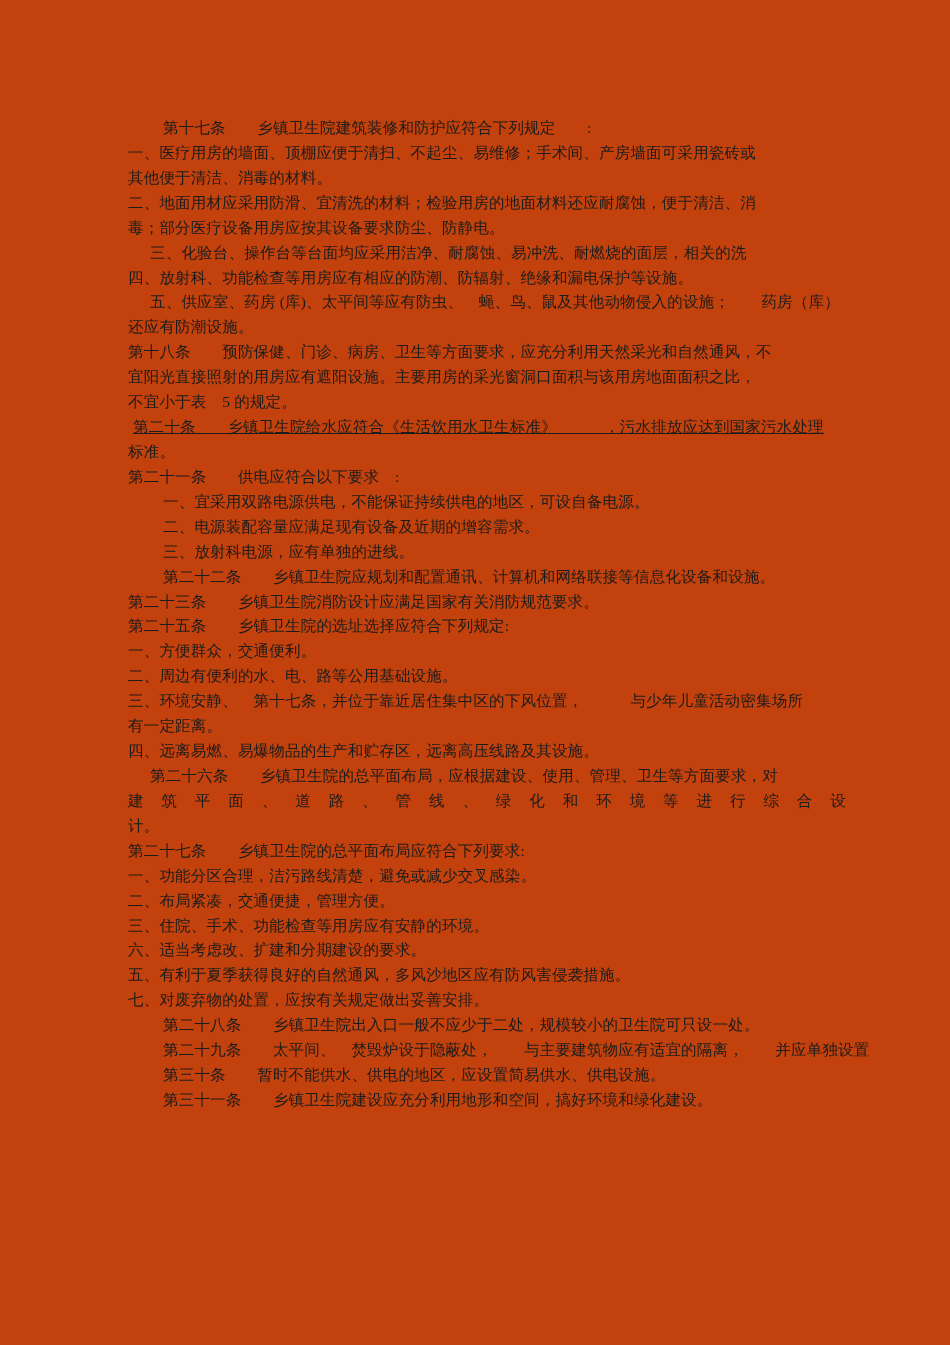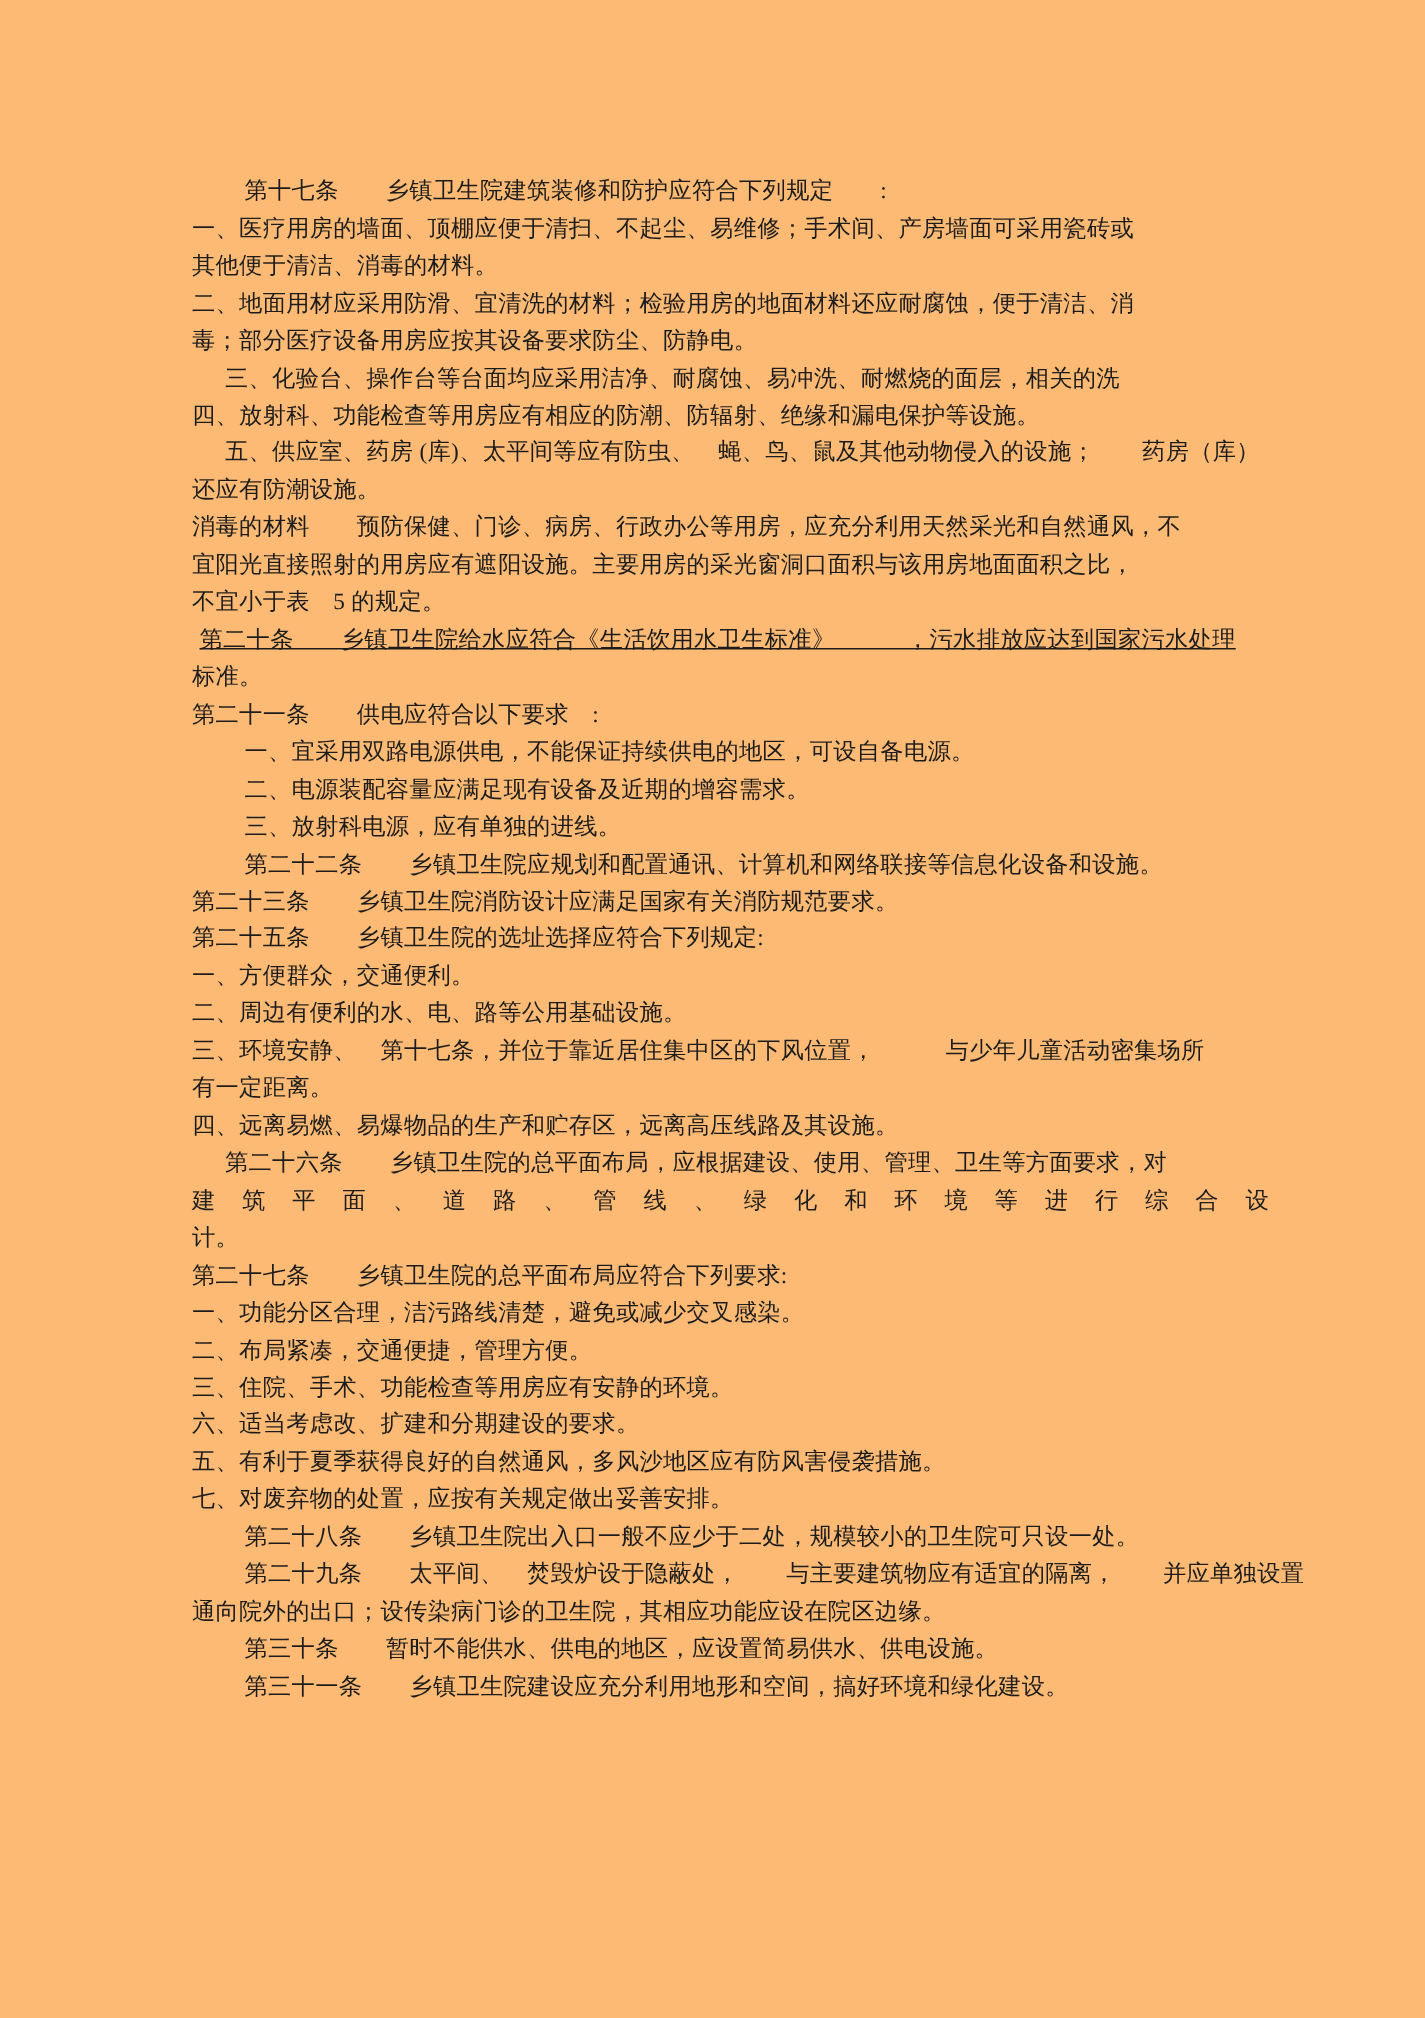--- a/index.html
+++ b/index.html
@@ -4,21 +4,21 @@
 <style>
   html, body {
     margin: 0;
     padding: 0;
     background: #ffffff;
   }
   .page {
     position: relative;
     width: 950px;
     height: 1345px;
-    background: #fdba74;
+    background: #c2410c;
     overflow: hidden;
     font-family: "Liberation Serif", "DejaVu Serif", serif;
   }
   .doc {
     position: absolute;
     left: 128px;
     top: 116px;
     width: 718px;
     font-size: 15.5px;
     line-height: 24.93px;
@@ -49,21 +49,21 @@
   <div class="doc">
       <div class="ln i2">第十七条　　乡镇卫生院建筑装修和防护应符合下列规定　　:</div>
       <div class="ln">一、医疗用房的墙面、顶棚应便于清扫、不起尘、易维修；手术间、产房墙面可采用瓷砖或</div>
       <div class="ln">其他便于清洁、消毒的材料。</div>
       <div class="ln">二、地面用材应采用防滑、宜清洗的材料；检验用房的地面材料还应耐腐蚀，便于清洁、消</div>
       <div class="ln">毒；部分医疗设备用房应按其设备要求防尘、防静电。</div>
       <div class="ln i1">三、化验台、操作台等台面均应采用洁净、耐腐蚀、易冲洗、耐燃烧的面层，相关的洗</div>
       <div class="ln">四、放射科、功能检查等用房应有相应的防潮、防辐射、绝缘和漏电保护等设施。</div>
       <div class="ln i1">五、供应室、药房 (库)、太平间等应有防虫、　蝇、鸟、鼠及其他动物侵入的设施；　　药房（库）</div>
       <div class="ln">还应有防潮设施。</div>
-      <div class="ln">消毒的材料　　预防保健、门诊、病房、行政办公等用房，应充分利用天然采光和自然通风，不</div>
+      <div class="ln">第十八条　　预防保健、门诊、病房、卫生等方面要求，应充分利用天然采光和自然通风，不</div>
       <div class="ln">宜阳光直接照射的用房应有遮阳设施。主要用房的采光窗洞口面积与该用房地面面积之比，</div>
       <div class="ln">不宜小于表　5 的规定。</div>
       <div class="ln ih">第二十条　　乡镇卫生院给水应符合《生活饮用水卫生标准》　　　，污水排放应达到国家污水处理</div>
       <div class="ln">标准。</div>
       <div class="ln">第二十一条　　供电应符合以下要求　:</div>
       <div class="ln i2">一、宜采用双路电源供电，不能保证持续供电的地区，可设自备电源。</div>
       <div class="ln i2">二、电源装配容量应满足现有设备及近期的增容需求。</div>
       <div class="ln i2">三、放射科电源，应有单独的进线。</div>
       <div class="ln i2">第二十二条　　乡镇卫生院应规划和配置通讯、计算机和网络联接等信息化设备和设施。</div>
       <div class="ln">第二十三条　　乡镇卫生院消防设计应满足国家有关消防规范要求。</div>
@@ -78,17 +78,16 @@
       <div class="ln">计。</div>
       <div class="ln">第二十七条　　乡镇卫生院的总平面布局应符合下列要求:</div>
       <div class="ln">一、功能分区合理，洁污路线清楚，避免或减少交叉感染。</div>
       <div class="ln">二、布局紧凑，交通便捷，管理方便。</div>
       <div class="ln">三、住院、手术、功能检查等用房应有安静的环境。</div>
       <div class="ln">六、适当考虑改、扩建和分期建设的要求。</div>
       <div class="ln">五、有利于夏季获得良好的自然通风，多风沙地区应有防风害侵袭措施。</div>
       <div class="ln">七、对废弃物的处置，应按有关规定做出妥善安排。</div>
       <div class="ln i2">第二十八条　　乡镇卫生院出入口一般不应少于二处，规模较小的卫生院可只设一处。</div>
       <div class="ln i2">第二十九条　　太平间、　焚毁炉设于隐蔽处，　　与主要建筑物应有适宜的隔离，　　并应单独设置</div>
-      <div class="ln">通向院外的出口；设传染病门诊的卫生院，其相应功能应设在院区边缘。</div>
       <div class="ln i2">第三十条　　暂时不能供水、供电的地区，应设置简易供水、供电设施。</div>
       <div class="ln i2">第三十一条　　乡镇卫生院建设应充分利用地形和空间，搞好环境和绿化建设。</div>
     </div>
 </div>
 
 </body></html>

